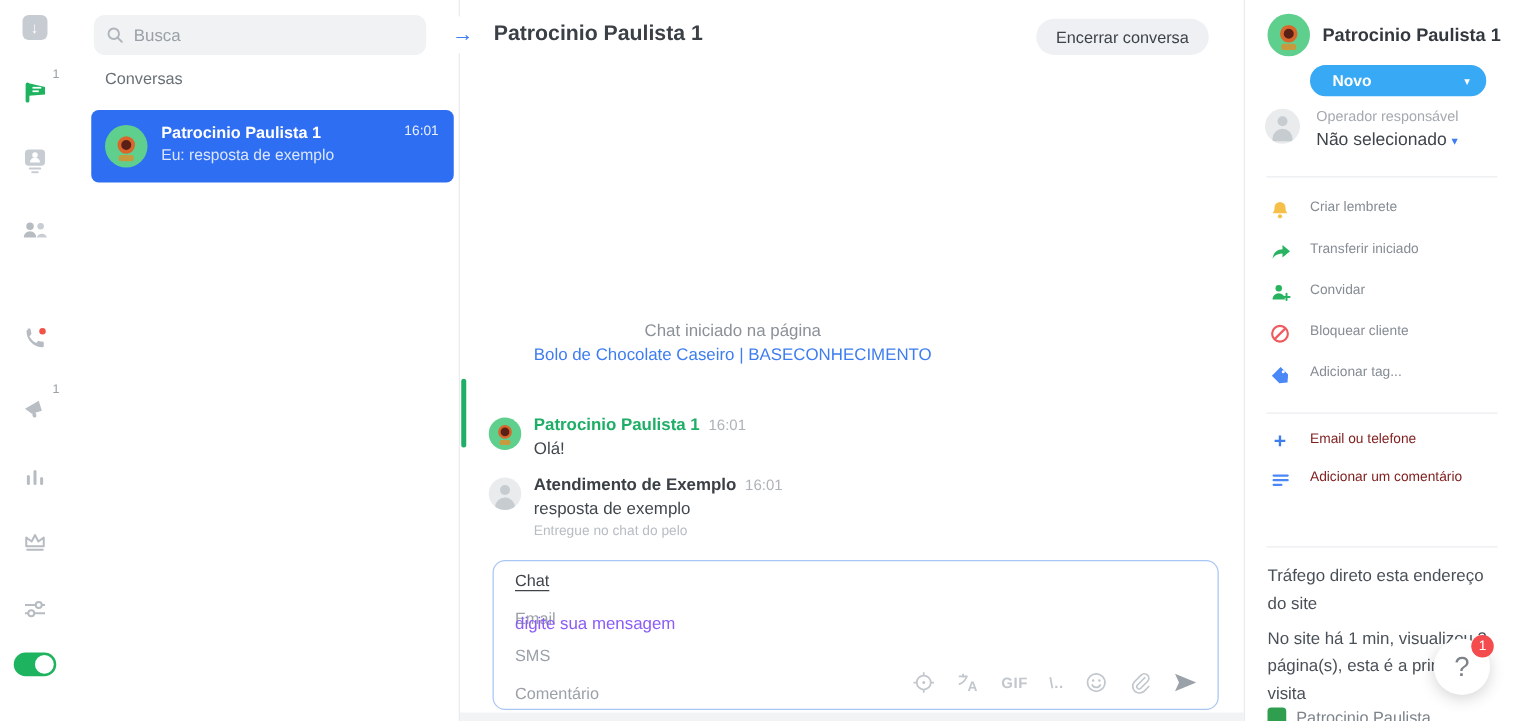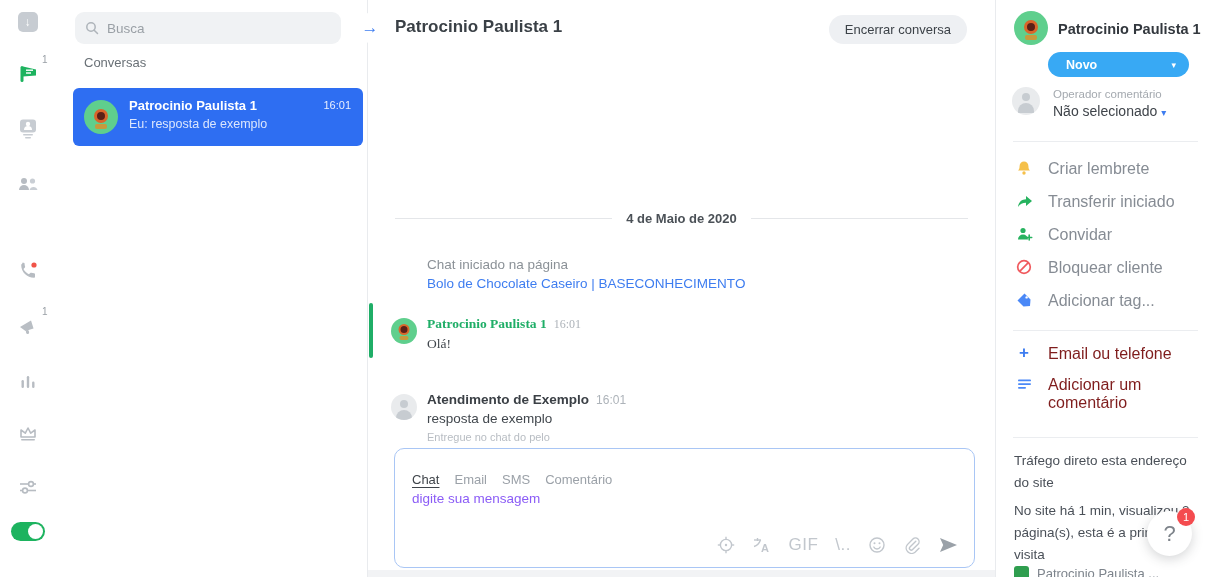--- a/index.html
+++ b/index.html
@@ -59,65 +59,65 @@
       border:none; border-radius:15px; font-size:13px; color:#3c4248; font-family:inherit;
       display:flex; align-items:center; cursor:pointer; }
   .source-line { position:absolute; left:27px; top:56px; font-size:13.5px; color:#8b9197; cursor:pointer; }
   .source-line .chev { color:#9aa0a6; font-size:10px; margin-left:4px; }
 
   .date-divider { position:absolute; left:27px; right:27px; top:211px; display:flex; align-items:center; gap:14px; }
   .date-divider .line { flex:1; height:1px; background:#e4e6e9; }
   .date-divider .dtxt { font-size:13px; font-weight:bold; color:#4b5157; white-space:nowrap; }
 
   .sysmsg { position:absolute; left:59px; top:255px; font-size:13.5px; line-height:19px; }
-  .sysmsg .g { color:#8b9197; }
+  .sysmsg .g { color:#8b9197;text-align:center; }
   .sysmsg a { color:#3e7df0; text-decoration:none; cursor:pointer; }
 
   .active-bar { position:absolute; left:1px; top:303px; width:4px; height:55px; background:#1fae67; border-radius:2px; }
 
   .msg { position:absolute; left:23px; }
   .msg .mav { position:absolute; left:0; top:2px; }
   .msg .mhead { margin-left:36px; font-size:13.5px; }
   .msg .mname { font-weight:bold; }
   .msg .mname.green { color:#1fae67; }
   .msg .mname.dark { color:#3b4046; }
   .msg .mtime { color:#adb3b9; font-size:12px; margin-left:7px; }
   .msg .mtext { margin-left:36px; margin-top:4px; font-size:13.5px; color:#41474d; }
   .msg .mnote { margin-left:36px; margin-top:5px; font-size:11px; color:#b8bdc3; }
-  .msg1 { top:316px;font-family:Liberation Serif, serif; }
-  .msg2 { top:392px; }
+  .msg1 { top:332px; }
+  .msg2 { top:380px; }
 
   .composer { position:absolute; left:26px; top:448px; width:581px; height:120px; background:#fff;
       border:1.5px solid #a9c6f5; border-radius:10px; }
-  .ctabs { position:absolute; left:17px; top:23px; display:flex; gap:15px; font-size:13px; }
+  .ctabs { position:absolute; left:17px; top:8px; display:flex; gap:15px; font-size:13px;flex-direction:column; }
   .ctab { color:#9ba1a8; cursor:pointer; }
   .ctab.active { color:#3f444a; text-decoration:underline; text-underline-offset:3px; }
   .cinput { position:absolute; left:17px; top:42px; font-size:13.5px; color:#8b5cf6; cursor:text; }
   .ctools { position:absolute; right:16px; bottom:12px; display:flex; align-items:center; gap:17px; color:#c2c7cd; }
-  .ctools .t { font-size:17px; letter-spacing:.5px; cursor:pointer; color:#c2c7cd; }
+  .ctools .t { font-size:12px; letter-spacing:.5px; cursor:pointer; color:#c2c7cd;font-weight:bold; }
   .ctools svg { display:block; cursor:pointer; }
   .bottom-strip { position:absolute; left:0; bottom:0; width:627px; height:7px; background:#f2f3f5; }
 
   
   .details { position:absolute; left:995px; top:0; width:220px; height:577px; background:#fff; border-left:1px solid #e9ebee; }
   .d-avatar { position:absolute; left:18px; top:11px; }
   .d-name { position:absolute; left:62px; top:21px; font-size:14.5px; font-weight:bold; color:#33383e; }
   .status-pill { position:absolute; left:52px; top:52px; width:141px; height:25px; background:#38a9f4;
       border:none; border-radius:13px; cursor:pointer; display:flex; align-items:center; }
   .status-pill .sl { color:#fff; font-size:12.5px; font-weight:bold; margin-left:18px; }
   .status-pill .sc { color:#fff; font-size:9px; position:absolute; right:13px; top:8px; }
   .op-avatar { position:absolute; left:16px; top:87px; }
   .op-label { position:absolute; left:57px; top:88px; font-size:11.5px; color:#a4a9af; }
   .op-value { position:absolute; left:57px; top:103px; font-size:14px; color:#3f444a; cursor:pointer; }
   .op-value .chev { color:#3e7df0; font-size:10px; margin-left:4px; }
   .d-div { position:absolute; left:17px; right:17px; height:1px; background:#ebedf0; }
   .action-row { position:absolute; left:0; width:220px; height:30px; cursor:pointer; }
   .action-row .aicon { position:absolute; left:19px; top:4px; width:18px; height:18px;
       display:flex; align-items:center; justify-content:center; }
-  .action-row .albl { position:absolute; left:52px; top:5px; font-size:16px; color:#868c94; }
+  .action-row .albl { position:absolute; left:52px; top:5px; font-size:11px; color:#868c94; }
   .action-row .albl.lighter { color:#7f1d1d; }
   .d-par { position:absolute; left:18px; width:186px; font-size:13.5px; line-height:22px; color:#4a5058; }
   .d-bottom { position:absolute; left:18px; top:566px; display:flex; align-items:center; gap:8px; }
   .d-bottom .gsq { width:15px; height:15px; border-radius:3px; background:#2f9e4f; }
   .d-bottom .btxt { font-size:13px; color:#7d848c; white-space:nowrap; }
   .help-fab { position:absolute; left:151px; top:511px; width:45px; height:45px; border-radius:50%; background:#fff;
       box-shadow:0 3px 12px rgba(60,64,70,.22); cursor:pointer; display:flex; align-items:center; justify-content:center; }
   .help-fab .q { font-size:22px; color:#7d838a; }
   .help-fab .hbadge { position:absolute; top:-3px; right:-3px; width:18px; height:18px; border-radius:50%;
       background:#f44b4f; color:#fff; font-size:11px; display:flex; align-items:center; justify-content:center; }
@@ -220,25 +220,20 @@
 
   <section class="chatcol">
     <div class="back-arrow">
       <span>→</span>
     </div>
     <h1 class="chat-title">Patrocinio Paulista 1</h1>
     <button class="end-btn">
       <span>Encerrar conversa</span>
     </button>
 
-    <div class="date-divider">
-      <div class="line"></div>
-      <span class="dtxt">4 de Maio de 2020</span>
-      <div class="line"></div>
-    </div>
 
     <div class="sysmsg">
       <div class="g">Chat iniciado na página</div>
       <a>Bolo de Chocolate Caseiro | BASECONHECIMENTO</a>
     </div>
 
     <div class="active-bar"></div>
 
     <div class="msg msg1">
       <div class="mav avatar-flower small">
@@ -308,21 +303,21 @@
         <div class="base"></div>
       </div>
     <div class="d-name">Patrocinio Paulista 1</div>
 
     <button class="status-pill">
       <span class="sl">Novo</span>
       <span class="sc">▾</span>
     </button>
 
     <div class="op-avatar avatar-person m"></div>
-    <div class="op-label">Operador comentário</div>
+    <div class="op-label">Operador responsável</div>
     <div class="op-value">
       <span>Não selecionado</span><span class="chev">▾</span>
     </div>
 
     <div class="d-div" style="top:141px"></div>
 
     <div class="action-row" style="top:155px">
       <span class="aicon">
         <svg width="16" height="16" viewBox="0 0 16 16">
           <path d="M8 1.5 a4.4 4.4 0 0 1 4.4 4.4 c0 3 1 4 1.6 4.6 H2 c.6-.6 1.6-1.6 1.6-4.6 A4.4 4.4 0 0 1 8 1.5 Z" fill="#f5c04a"></path>

